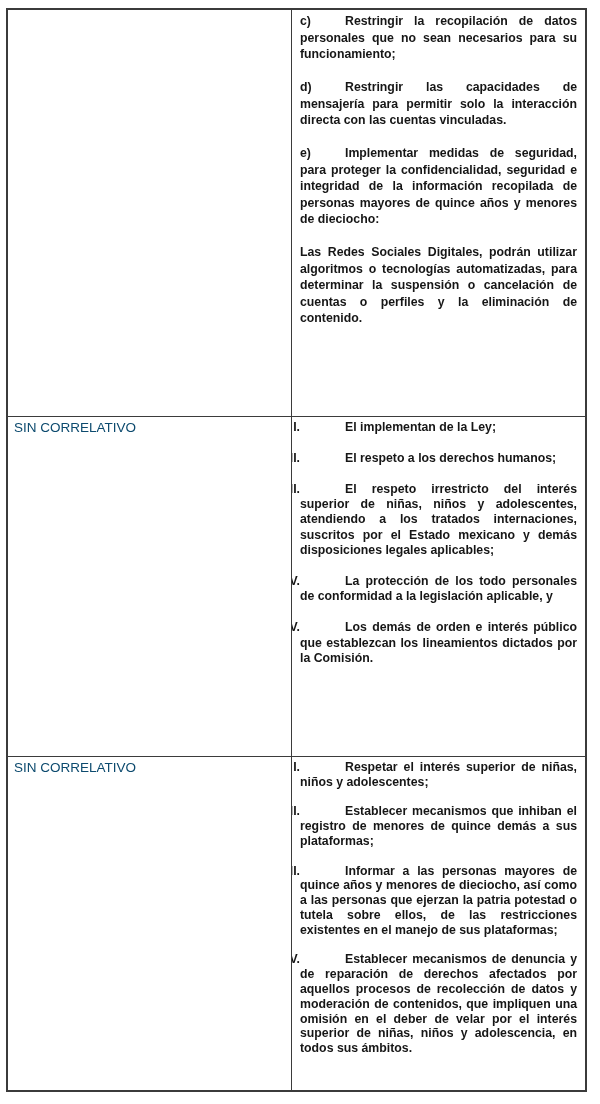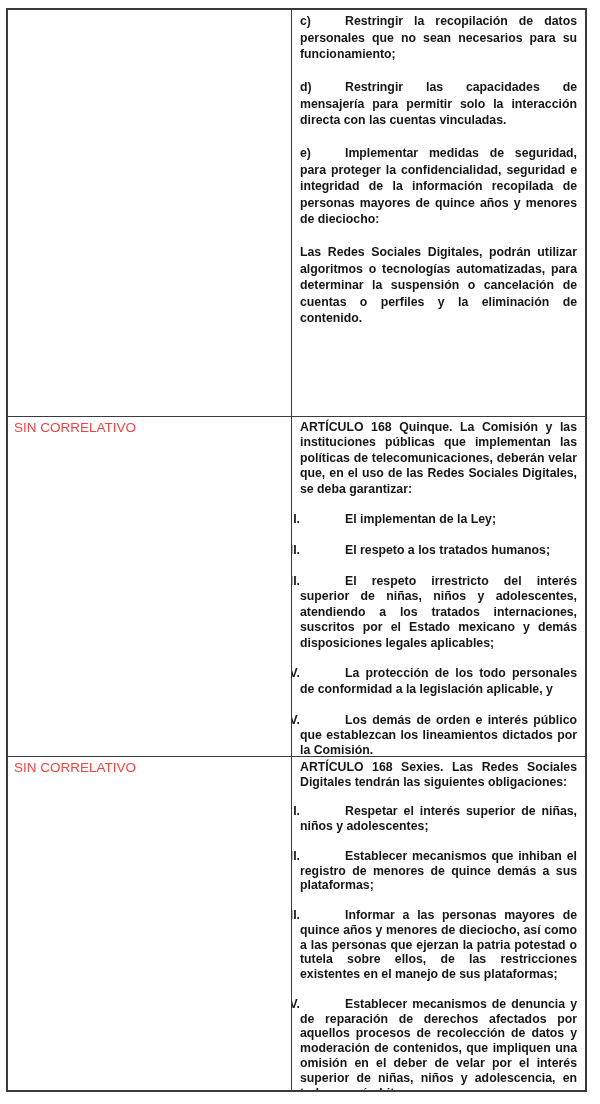--- a/index.html
+++ b/index.html
@@ -14,21 +14,21 @@
   }
   .row { display:flex; box-sizing:border-box; }
   .row + .row { border-top:1px solid #3b3b3b; }
   .r1 { height:406px; }
   .r2 { height:340px; }
   .r3 { height:334px; }
   .cl {
     width:284px; box-sizing:border-box; flex:0 0 284px;
     border-right:1px solid #3b3b3b;
     padding:3px 6px; overflow:hidden;
-    font-size:13.5px; line-height:16px; color:#ef4444;
+    font-size:13.5px; line-height:16px; color:#0c4a6e;
   }
   .cr {
     flex:1 1 auto; box-sizing:border-box;
     padding:3px 8px 0 8px; overflow:hidden;
     font-weight:bold; font-size:12.3px; color:#161616;
     text-align:justify;
   }
   .r1 .cr { line-height:16.5px; }
   .r2 .cr { line-height:15.4px; }
   .r3 .cr { line-height:14.8px; }
@@ -65,47 +65,41 @@
       </div>
       <div class="blk">
         <span>Las Redes Sociales Digitales, podrán utilizar algoritmos o tecnologías automatizadas, para determinar la suspensión o cancelación de cuentas o perfiles y la eliminación de contenido.</span>
       </div>
     </div>
   </div>
 
   <div class="row r2">
     <div class="cl">SIN CORRELATIVO</div>
     <div class="cr">
-      <div class="blk">
-        <span>ARTÍCULO 168 Quinque. La Comisión y las instituciones públicas que implementan las políticas de telecomunicaciones, deberán velar que, en el uso de las Redes Sociales Digitales, se deba garantizar:</span>
-      </div>
       <div class="blk indent">
         <span class="lab-roman">I.</span><span>El implementan de la Ley;</span>
       </div>
       <div class="blk indent">
-        <span class="lab-roman">II.</span><span>El respeto a los tratados humanos;</span>
+        <span class="lab-roman">II.</span><span>El respeto a los derechos humanos;</span>
       </div>
       <div class="blk indent">
         <span class="lab-roman">III.</span><span>El respeto irrestricto del interés superior de niñas, niños y adolescentes, atendiendo a los tratados internaciones, suscritos por el Estado mexicano y demás disposiciones legales aplicables;</span>
       </div>
       <div class="blk indent">
         <span class="lab-roman">IV.</span><span>La protección de los todo personales de conformidad a la legislación aplicable, y</span>
       </div>
       <div class="blk indent">
         <span class="lab-roman">V.</span><span>Los demás de orden e interés público que establezcan los lineamientos dictados por la Comisión.</span>
       </div>
     </div>
   </div>
 
   <div class="row r3">
     <div class="cl">SIN CORRELATIVO</div>
     <div class="cr">
-      <div class="blk">
-        <span>ARTÍCULO 168 Sexies. Las Redes Sociales Digitales tendrán las siguientes obligaciones:</span>
-      </div>
       <div class="blk indent">
         <span class="lab-roman">I.</span><span>Respetar el interés superior de niñas, niños y adolescentes;</span>
       </div>
       <div class="blk indent">
         <span class="lab-roman">II.</span><span>Establecer mecanismos que inhiban el registro de menores de quince demás a sus plataformas;</span>
       </div>
       <div class="blk indent">
         <span class="lab-roman">III.</span><span>Informar a las personas mayores de quince años y menores de dieciocho, así como a las personas que ejerzan la patria potestad o tutela sobre ellos, de las restricciones existentes en el manejo de sus plataformas;</span>
       </div>
       <div class="blk indent">

